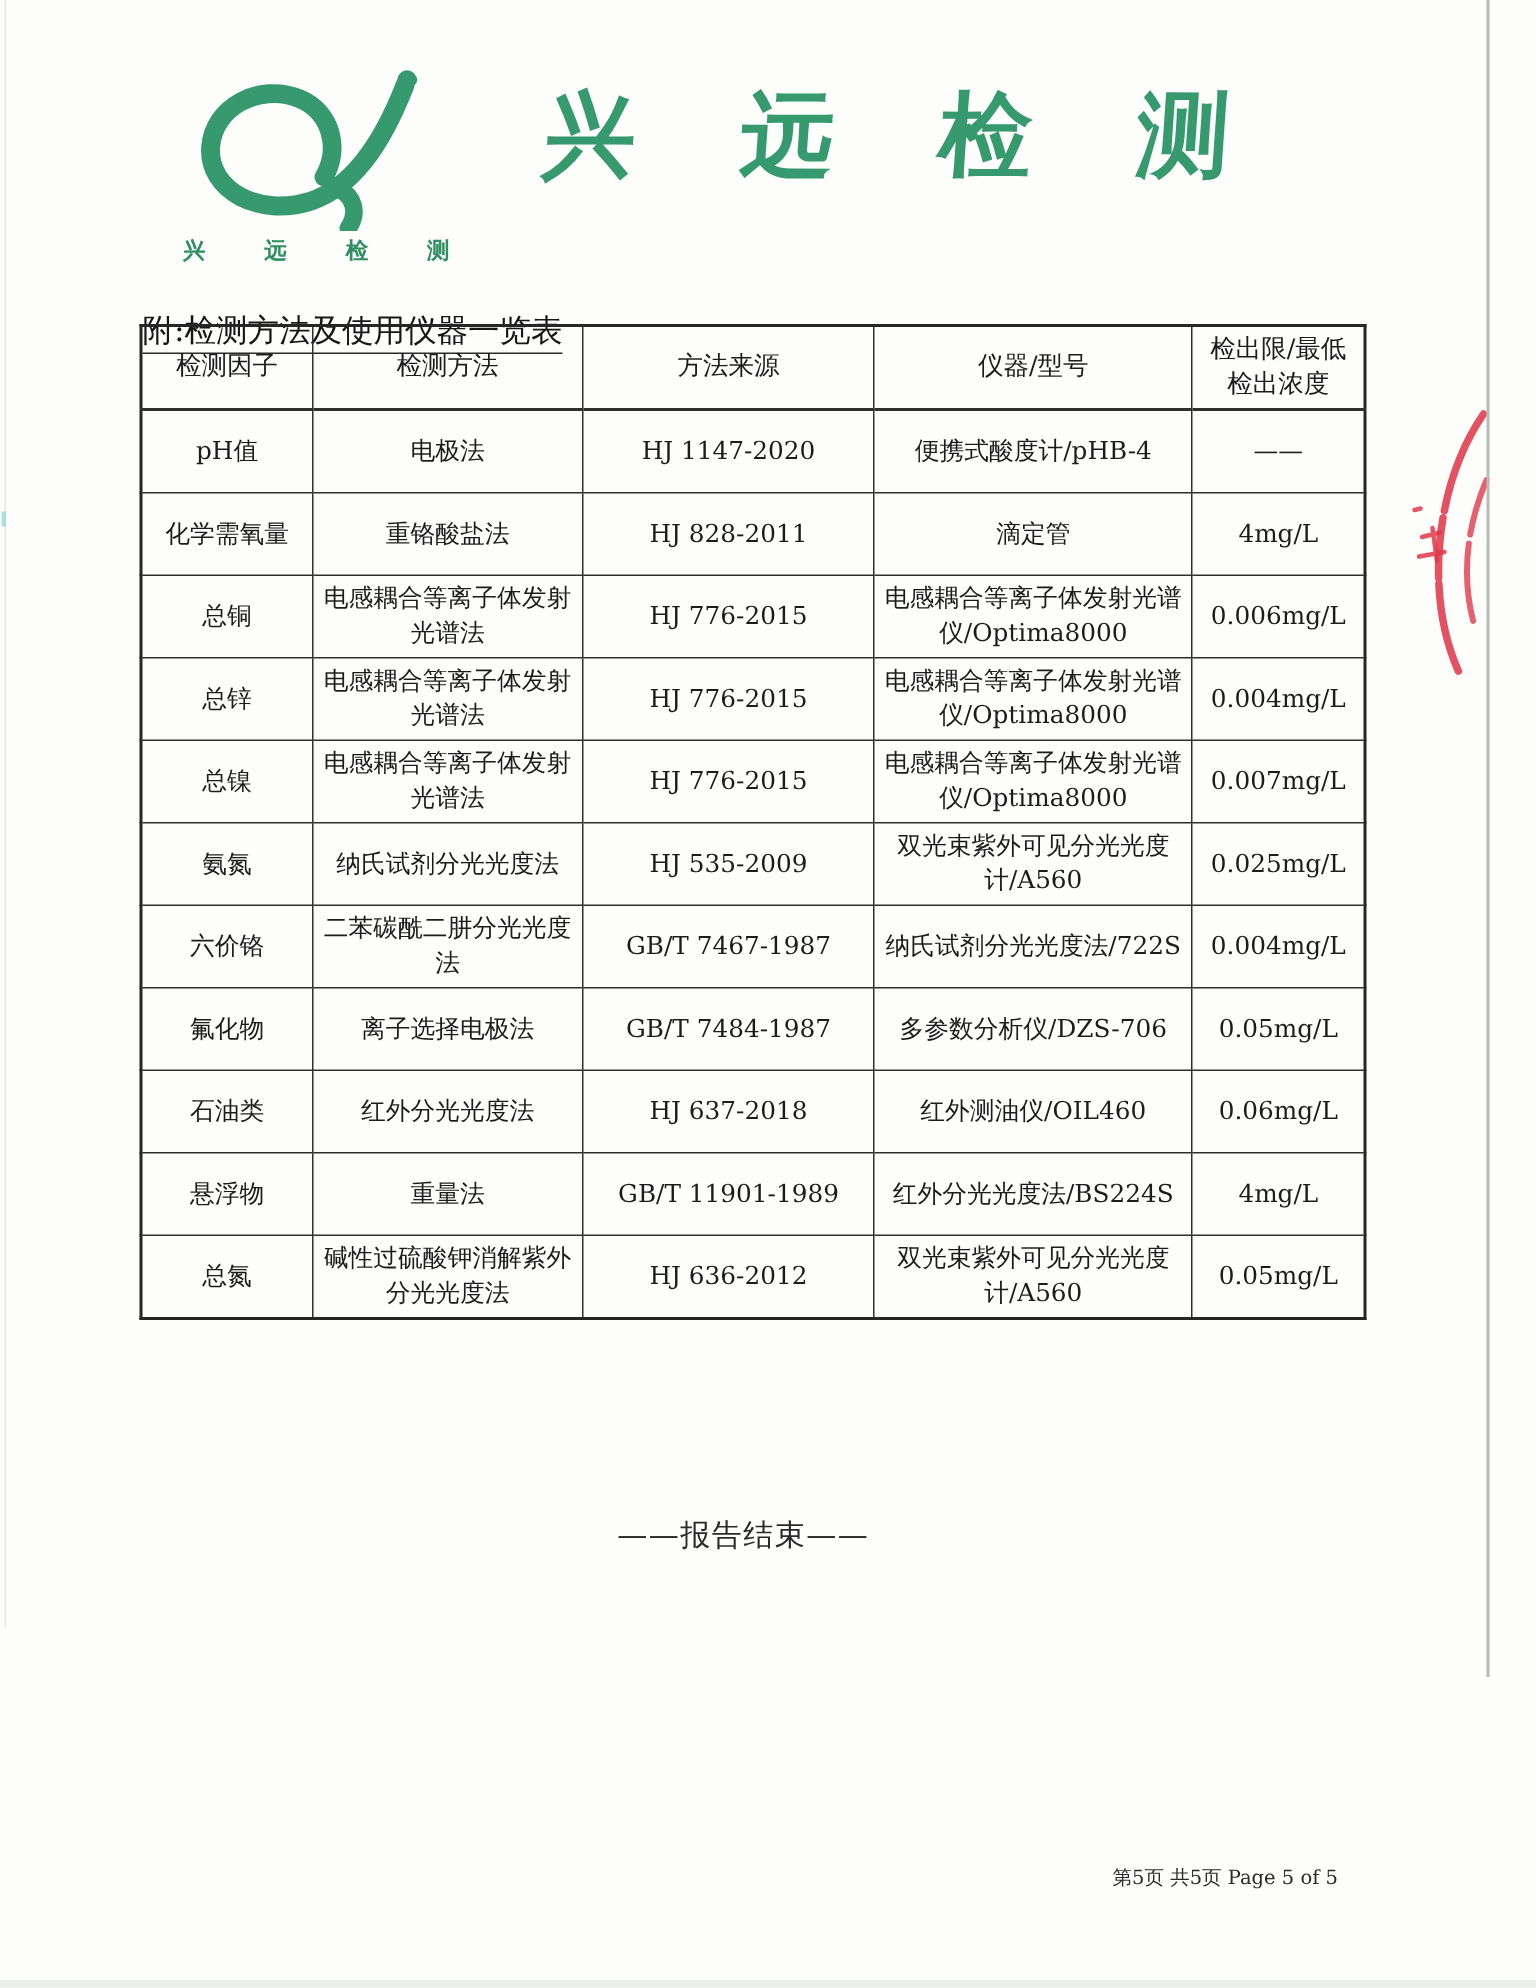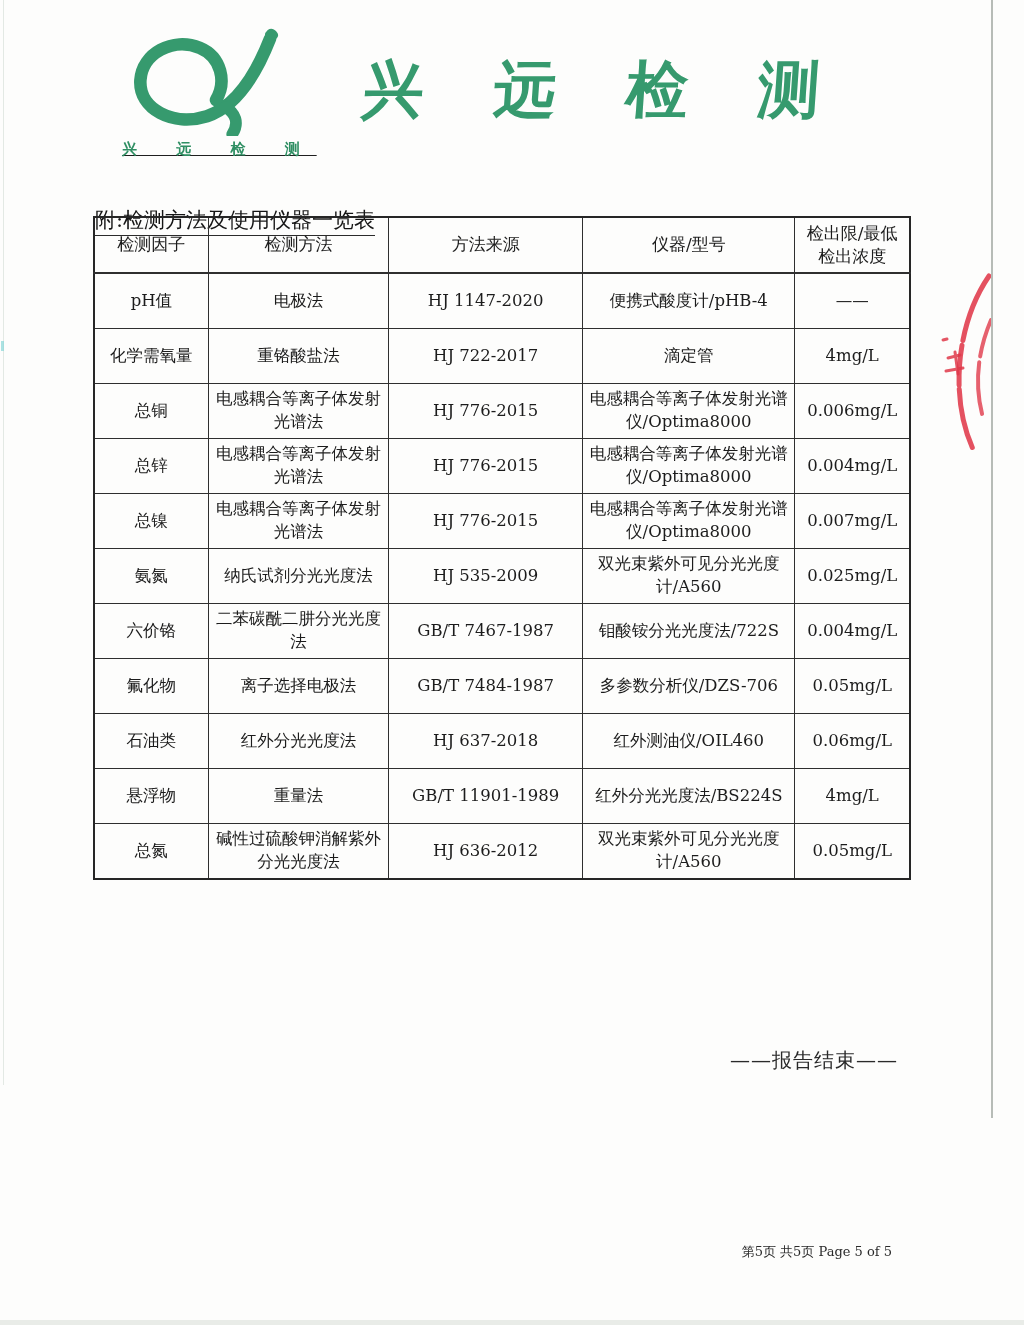--- a/index.html
+++ b/index.html
@@ -5,21 +5,21 @@
   html,body{margin:0;padding:0;background:#e8e8e8;}
   .page{
     position:relative;
     width:1024px;height:1325px;
     background:#fdfdfc;
     overflow:hidden;
     font-family:"DejaVu Serif","Liberation Serif",serif;
     color:#1f1f1f;
   }
   
-  .logo-wrap{position:absolute;left:112px;top:28px;width:210px;text-decoration:underline;}
+  .logo-wrap{position:absolute;left:112px;top:46px;width:210px;}
   .logo-svg{display:block;width:190px;height:108px;}
   .logo-caption{
     margin-top:4px;padding-left:10px;
     font-size:15px;font-weight:bold;color:#2f8f63;
     letter-spacing:17px;white-space:nowrap;
     font-family:"DejaVu Sans","Liberation Sans",sans-serif;
   }
   .brand-title{
     position:absolute;left:362px;top:48px;
     font-size:62px;font-weight:bold;color:#369a6e;
@@ -50,22 +50,22 @@
     border:1.5px solid #2f2f2f;
     text-align:center;vertical-align:middle;
     font-size:16.5px;line-height:1.38;
     padding:3px 6px;color:#1c1c1c;
     overflow:hidden;
   }
   table.methods th{height:48px;font-size:17px;font-weight:normal;border-bottom-width:2px;}
   table.methods td{height:48px;}
   
   .end-note{
-    position:absolute;left:93px;top:1047px;width:805px;
-    text-align:right;font-size:20px;color:#2a2a2a;letter-spacing:1px;
+    position:absolute;left:93px;top:1010px;width:805px;
+    text-align:center;font-size:20px;color:#2a2a2a;letter-spacing:1px;
   }
   .page-num{
     position:absolute;right:132px;top:1243px;
     font-size:13px;color:#2a2a2a;white-space:nowrap;
   }
   
   .edge-line-right{position:absolute;left:991px;top:0;width:2px;height:1118px;background:#b7bcb7;}
   .edge-line-left{position:absolute;left:3px;top:0;width:1px;height:1085px;background:#e3e9e4;}
   .edge-tick-cyan{position:absolute;left:1px;top:341px;width:3px;height:10px;background:#8fd8da;opacity:.75;}
   .bottom-strip{position:absolute;left:0;bottom:0;width:100%;height:5px;background:#e9ece8;}
@@ -110,21 +110,21 @@
         <tr>
           <td>pH值</td>
           <td>电极法</td>
           <td>HJ 1147-2020</td>
           <td>便携式酸度计/pHB-4</td>
           <td>——</td>
         </tr>
         <tr>
           <td>化学需氧量</td>
           <td>重铬酸盐法</td>
-          <td>HJ 722-2017</td>
+          <td>HJ 828-2011</td>
           <td>滴定管</td>
           <td>4mg/L</td>
         </tr>
         <tr>
           <td>总铜</td>
           <td>电感耦合等离子体发射光谱法</td>
           <td>HJ 776-2015</td>
           <td>电感耦合等离子体发射光谱仪/Optima8000</td>
           <td>0.006mg/L</td>
         </tr>
@@ -146,21 +146,21 @@
           <td>氨氮</td>
           <td>纳氏试剂分光光度法</td>
           <td>HJ 535-2009</td>
           <td>双光束紫外可见分光光度计/A560</td>
           <td>0.025mg/L</td>
         </tr>
         <tr>
           <td>六价铬</td>
           <td>二苯碳酰二肼分光光度法</td>
           <td>GB/T 7467-1987</td>
-          <td>钼酸铵分光光度法/722S</td>
+          <td>纳氏试剂分光光度法/722S</td>
           <td>0.004mg/L</td>
         </tr>
         <tr>
           <td>氟化物</td>
           <td>离子选择电极法</td>
           <td>GB/T 7484-1987</td>
           <td>多参数分析仪/DZS-706</td>
           <td>0.05mg/L</td>
         </tr>
         <tr>

